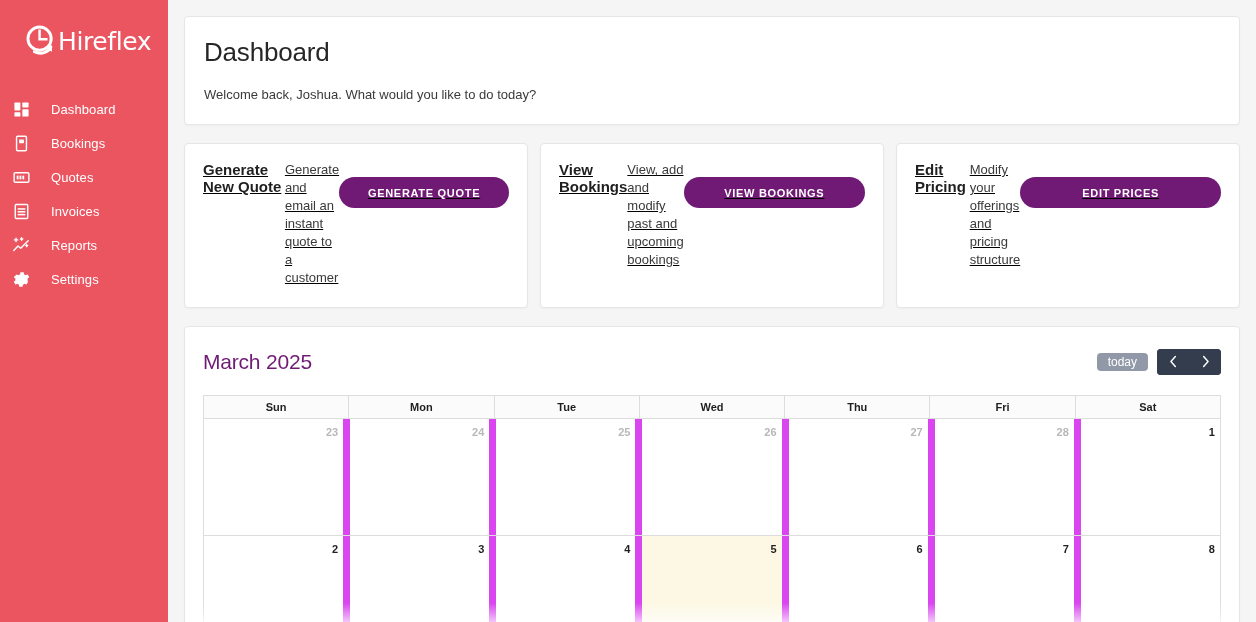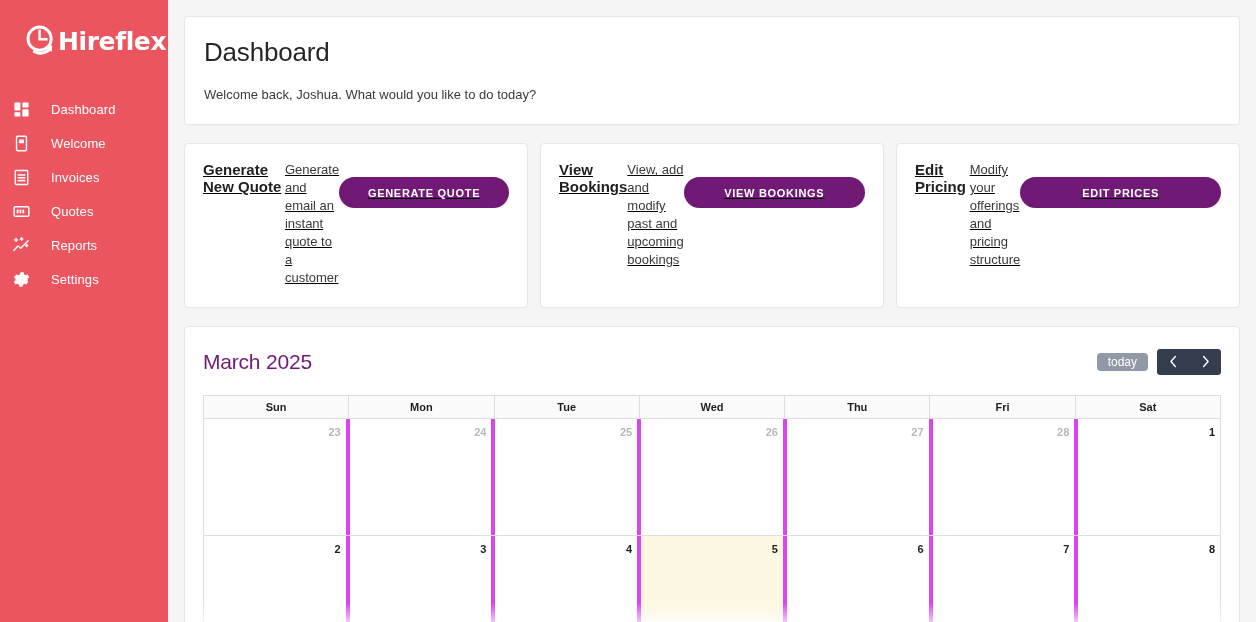--- a/index.html
+++ b/index.html
@@ -20,21 +20,21 @@
   }
   .logo-wrap {
     display: flex; align-items: center;
     padding: 22px 0 0 22px;
     gap: 2px;
   }
   .logo-mark { width: 38px; height: 38px; display:block; }
   .logo-text {
     color: #ffffff;
     font-size: 25px;
-    font-weight: bold;
+    font-weight: normal;
     letter-spacing: -0.4px;
     line-height: 1;
     margin-left: -4px;
     font-family: "DejaVu Sans", sans-serif;
   }
   .nav { margin-top: 32px; }
   .nav-item {
     display: flex; align-items: center;
     height: 34px;
     padding-left: 9px;
@@ -182,21 +182,21 @@
     font-size: 11px;
     font-weight: bold;
     color: #1f1f1f;
     padding: 5px 0 5px 0;
     border-right: 1px solid #dddddd;
   }
   .cal-head-cell:last-child { border-right: none; }
   .cal-row { display: flex; height: 117px; border-top: 1px solid #dddddd; }
   .cal-cell {
     flex: 1;
-    border-right: 4px solid #d946ef;
+    border-right: 7px solid #d946ef;
     padding: 3px 5px 0 0;
     text-align: right;
     position: relative;
   }
   .cal-cell:last-child { border-right: none; }
   .cal-num { font-size: 11px; font-weight: bold; color: #1f1f1f; }
   .cal-cell.other .cal-num { color: #b8b8b8; font-weight: bold; }
   .cal-cell.today { background: #fcf8e3; }
 
   .fade-bottom {
@@ -239,45 +239,45 @@
         <span class="nav-label">Dashboard</span>
       </div>
 
       <div class="nav-item">
         <span class="nav-icon">
           <svg width="17" height="17" viewBox="0 0 24 24" fill="none" stroke="#ffffff" stroke-width="2">
             <rect x="5" y="1.8" width="14" height="20.4" rx="1.6"></rect>
             <rect x="8.6" y="6.2" width="6.8" height="5.4" rx="0.6" fill="#ffffff" stroke="none"></rect>
           </svg>
         </span>
-        <span class="nav-label">Welcome</span>
+        <span class="nav-label">Bookings</span>
+      </div>
+
+      <div class="nav-item">
+        <span class="nav-icon">
+          <svg width="17" height="17" viewBox="0 0 24 24" fill="none" stroke="#ffffff" stroke-width="2">
+            <rect x="1.6" y="5.4" width="20.8" height="13.2" rx="1.4"></rect>
+            <rect x="5.2" y="9.4" width="2.6" height="5.2" fill="#ffffff" stroke="none"></rect>
+            <rect x="9.2" y="9.4" width="2.6" height="5.2" fill="#ffffff" stroke="none"></rect>
+            <rect x="13.2" y="9.4" width="2.6" height="5.2" fill="#ffffff" stroke="none"></rect>
+          </svg>
+        </span>
+        <span class="nav-label">Quotes</span>
       </div>
 
       <div class="nav-item">
         <span class="nav-icon">
           <svg width="17" height="17" viewBox="0 0 24 24" fill="none" stroke="#ffffff" stroke-width="2">
             <rect x="3.2" y="2.2" width="17.6" height="19.6" rx="1.2"></rect>
             <line x1="6.6" y1="8.4" x2="17.4" y2="8.4" stroke-width="2.2"></line>
             <line x1="6.6" y1="12.4" x2="17.4" y2="12.4" stroke-width="2.2"></line>
             <line x1="6.6" y1="16.4" x2="17.4" y2="16.4" stroke-width="2.2"></line>
           </svg>
         </span>
         <span class="nav-label">Invoices</span>
-      </div>
-
-      <div class="nav-item">
-        <span class="nav-icon">
-          <svg width="17" height="17" viewBox="0 0 24 24" fill="none" stroke="#ffffff" stroke-width="2">
-            <rect x="1.6" y="5.4" width="20.8" height="13.2" rx="1.4"></rect>
-            <rect x="5.2" y="9.4" width="2.6" height="5.2" fill="#ffffff" stroke="none"></rect>
-            <rect x="9.2" y="9.4" width="2.6" height="5.2" fill="#ffffff" stroke="none"></rect>
-            <rect x="13.2" y="9.4" width="2.6" height="5.2" fill="#ffffff" stroke="none"></rect>
-          </svg>
-        </span>
-        <span class="nav-label">Quotes</span>
       </div>
 
       <div class="nav-item">
         <span class="nav-icon">
           <svg width="18" height="18" viewBox="0 0 24 24" fill="none" stroke="#ffffff" stroke-width="1.9" stroke-linecap="round" stroke-linejoin="round">
             <path d="M2.4 19.4 L8 13.4 L11.6 16.4 L21.6 6.4"></path>
             <path d="M5.4 3 V7.4 M3.2 5.2 H7.6"></path>
             <path d="M12.8 2.4 V5.6 M11.2 4 H14.4"></path>
             <path d="M19.6 11.4 V14.2 M18.2 12.8 H21"></path>
           </svg>

